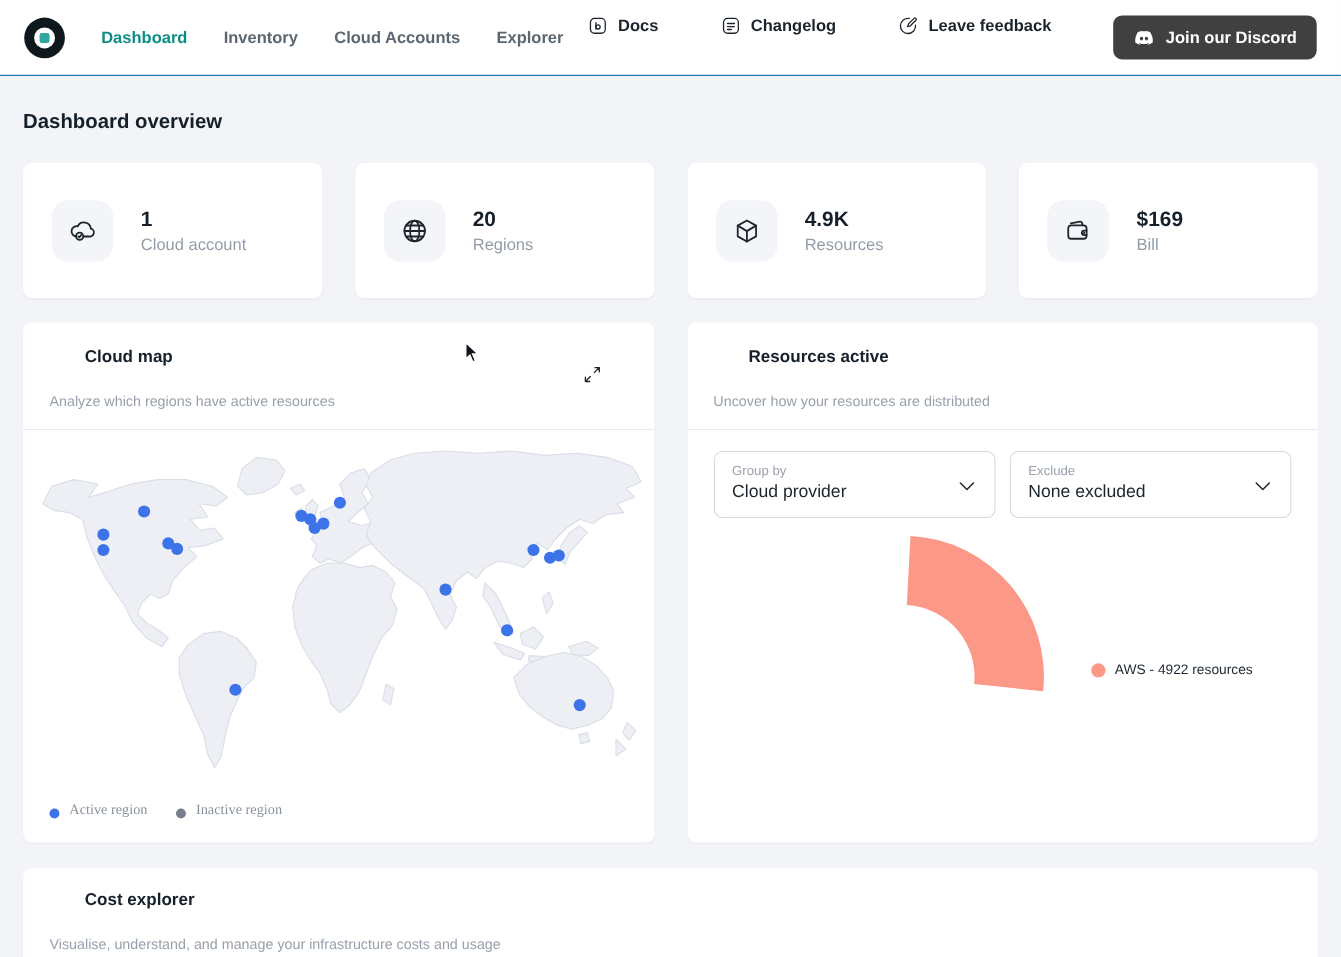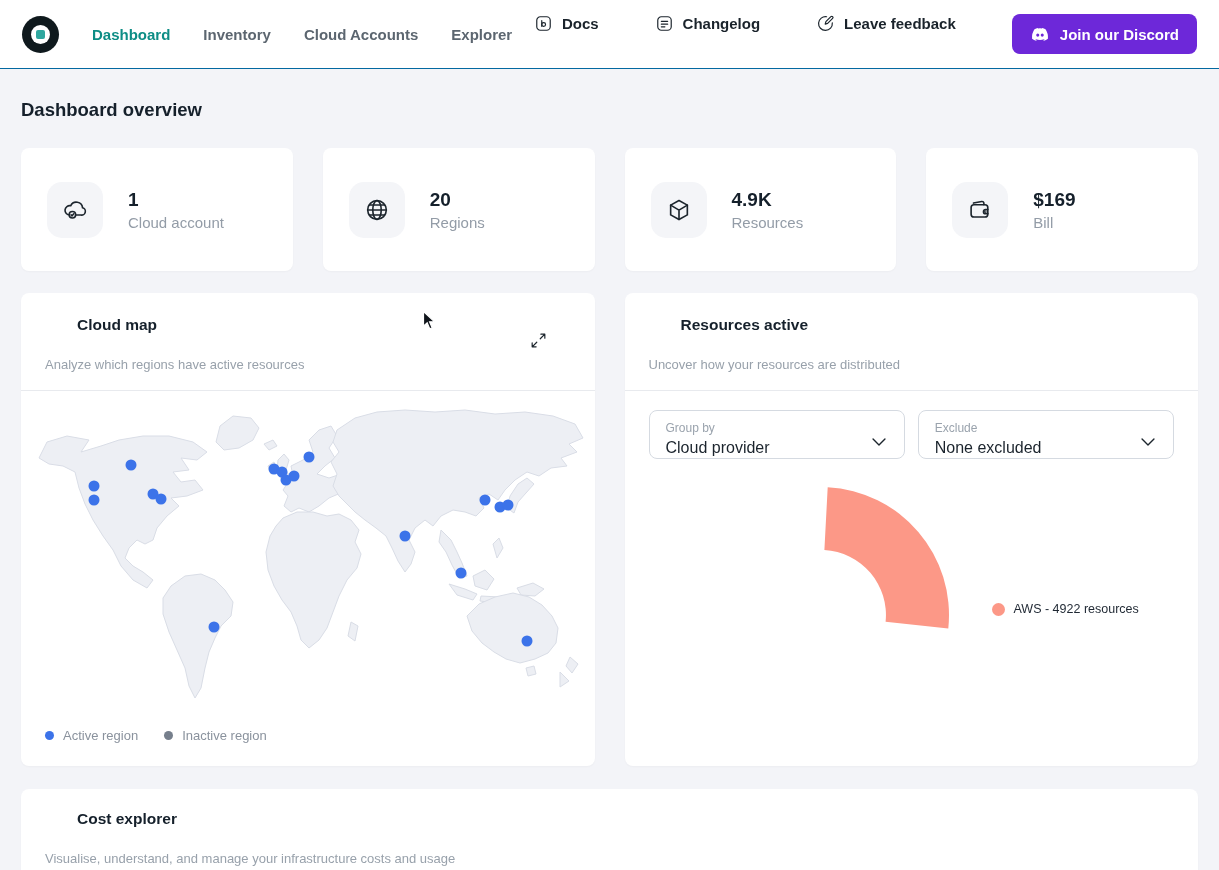--- a/index.html
+++ b/index.html
@@ -20,21 +20,21 @@
     display:flex; align-items:center; justify-content:center; flex:0 0 auto; cursor:pointer; }
   .logo-inner { width:19px; height:19px; border-radius:50%; background:#fff;
     display:flex; align-items:center; justify-content:center; }
   .logo-square { width:9px; height:9px; border-radius:2px; background:#2FA79F; }
   .nav-items { display:flex; gap:33px; margin-left:33px; }
   .nav-item { font-size:15px; font-weight:700; color:#5C6670; cursor:pointer; }
   .nav-item.active { color:#0D8D85; }
   .nav-right { margin-left:auto; display:flex; align-items:flex-start; gap:56px; }
   .nav-link { display:flex; align-items:center; gap:9px; font-size:15px; font-weight:700;
     color:#1A232B; cursor:pointer; }
-  .discord-btn { display:flex; align-items:center; gap:10px; background:#6d28d9; color:#fff;
+  .discord-btn { display:flex; align-items:center; gap:10px; background:#404040; color:#fff;
     font-size:15px; font-weight:700; border:none; border-radius:8px; height:40px;
     padding:0 18px; cursor:pointer; }
 
   
   .content { padding:0 21px; }
   .page-title { margin-top:30px; font-size:18.5px; font-weight:700; color:#15202B; }
 
   .stats-row { margin-top:27px; display:grid; grid-template-columns:repeat(4,1fr); gap:30px; }
   .stat-card { background:#fff; border-radius:8px; height:123px; display:flex; align-items:center;
     padding-left:26px; gap:25px; box-shadow:0 1px 2px rgba(20,30,40,.03); }
@@ -48,25 +48,25 @@
     box-shadow:0 1px 2px rgba(20,30,40,.03); overflow:hidden; }
   .panel-header { padding:23px 24px 18px; }
   .panel-title { font-size:15.5px; font-weight:700; color:#15202B;margin-left:32px; }
   .panel-subtitle { font-size:13px; color:#98A1AB; margin-top:23px; }
   .divider { height:1px; background:#E8EAEE; }
 
   .expand-btn { position:absolute; top:36px; right:45px; background:none; border:none; cursor:pointer; padding:2px; }
 
   .map-wrap { margin-top:9px; }
   .map-legend { display:flex; gap:26px; align-items:center; padding:18px 0 0 24px; }
-  .legend-item { display:flex; align-items:center; gap:9px; font-size:13px; color:#8A929D; }
+  .legend-item { display:flex; align-items:flex-end; gap:9px; font-size:13px; color:#8A929D;font-family:Liberation Serif, serif; }
   .legend-dot { width:9px; height:9px; border-radius:50%; }
 
   .filters-row { display:flex; gap:13px; padding:19px 24px 0; }
-  .select { flex:1; border:1px solid #D5DAE1; border-radius:8px; height:49px;
+  .select { flex:1; border:1px solid #D5DAE1; border-radius:8px; height:61px;
     padding:10px 16px; position:relative; cursor:pointer; background:#fff; }
   .select-label { font-size:12px; color:#9AA3AD; }
   .select-value { font-size:16px; color:#1B242D; margin-top:4px; }
   .select-chevron { position:absolute; right:14px; top:20px; }
 
   .donut-svg { position:absolute; left:0; top:0; pointer-events:none; }
   .donut-legend { position:absolute; left:367px; top:309px; display:flex; align-items:center; gap:9px; }
   .donut-legend-dot { width:13px; height:13px; border-radius:50%; }
   .donut-legend-label { font-size:12.5px; color:#1F2833; }
 

